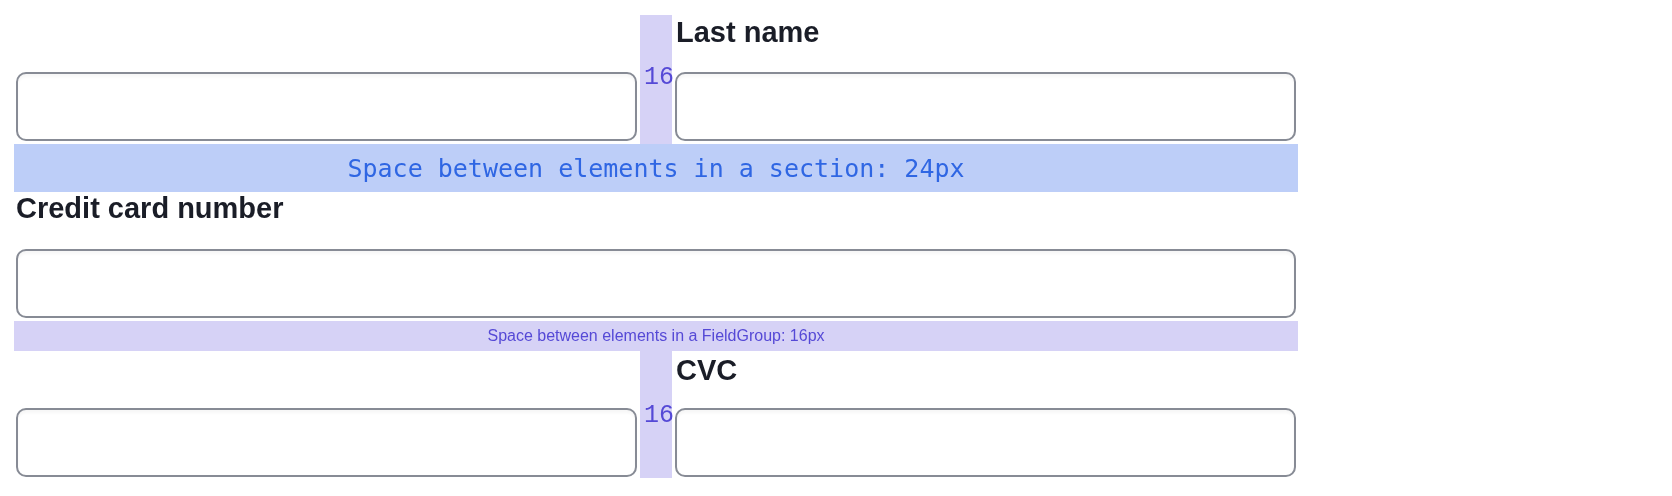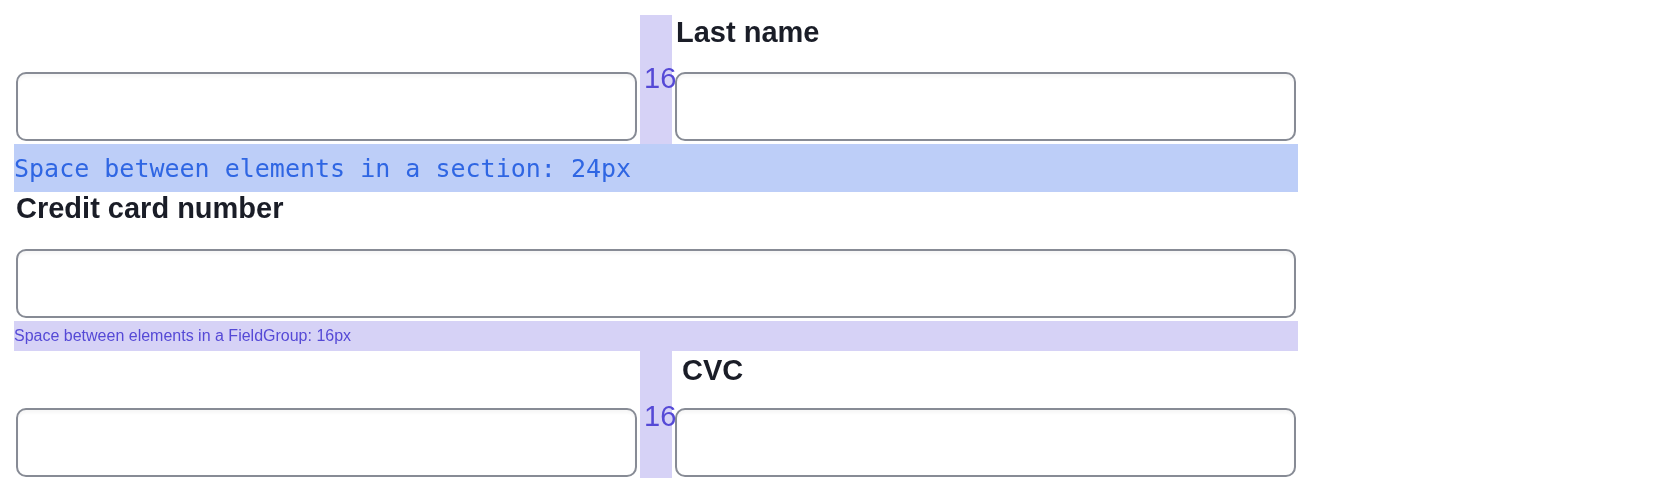--- a/index.html
+++ b/index.html
@@ -38,33 +38,34 @@
   }
 
   .gap-strip {
     position: absolute;
     width: 32px;
     background: var(--strip-bg, #d6d2f6);
   }
 
   .gap-marker {
     position: absolute;
-    font-size: 29px;
+    font-size: 25px;
     line-height: 28px;
     color: var(--marker-color, #5549d6);
     white-space: nowrap;
+    font-family: Liberation Mono, monospace;
   }
 
   .band {
     position: absolute;
     left: 14px;
     width: 1284px;
     display: flex;
     align-items: center;
-    justify-content: flex-start;
+    justify-content: center;
     white-space: nowrap;
   }
   .band-blue {
     top: 144px;
     height: 48px;
     background: var(--band-blue-bg, #bdcef8);
     color: var(--band-blue-text, #2f66e3);
     font-family: "DejaVu Sans Mono", monospace;
     font-size: 25px;
   }
@@ -96,20 +97,20 @@
   <label class="field-label" style="left:676px; top:16px;text-align:right;">Last name</label>
 
   <input class="text-input" style="left: 16px; top: 72px; width: 621px;" type="text" value="">
   <input class="text-input" style="left: 675px; top: 72px; width: 621px;" type="text" value="">
 
   <div class="gap-marker" style="left:644px; top:64px;">16</div>
 
   <label class="field-label" style="left:16px; top:192px;text-align:right;">Credit card number</label>
   <input class="text-input" style="left: 16px; top: 249px; width: 1280px;" type="text" value="">
 
-  <label class="field-label" style="left:676px; top:354px;margin-left:6px;">CVC</label>
+  <label class="field-label" style="left:676px; top:354px;">CVC</label>
 
   <input class="text-input" style="left: 16px; top: 408px; width: 621px;" type="text" value="">
   <input class="text-input" style="left: 675px; top: 408px; width: 621px;" type="text" value="">
 
   <div class="gap-marker" style="left:644px; top:402px;">16</div>
 
 </div>
 
 </body></html>

